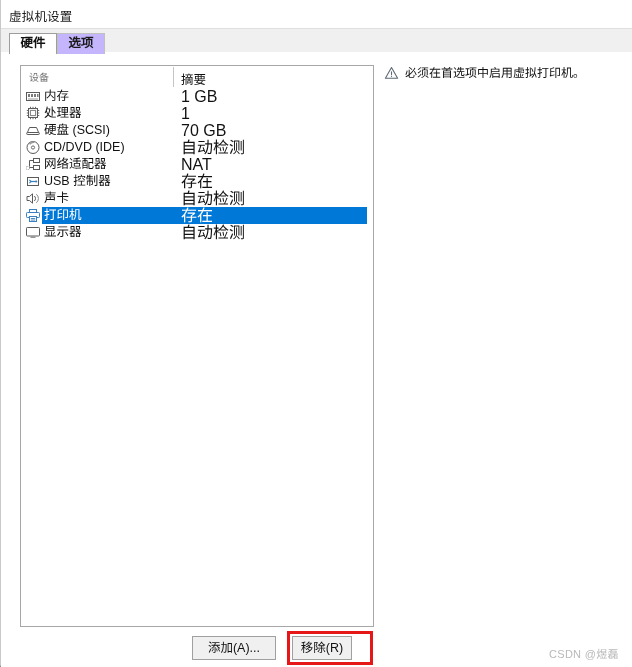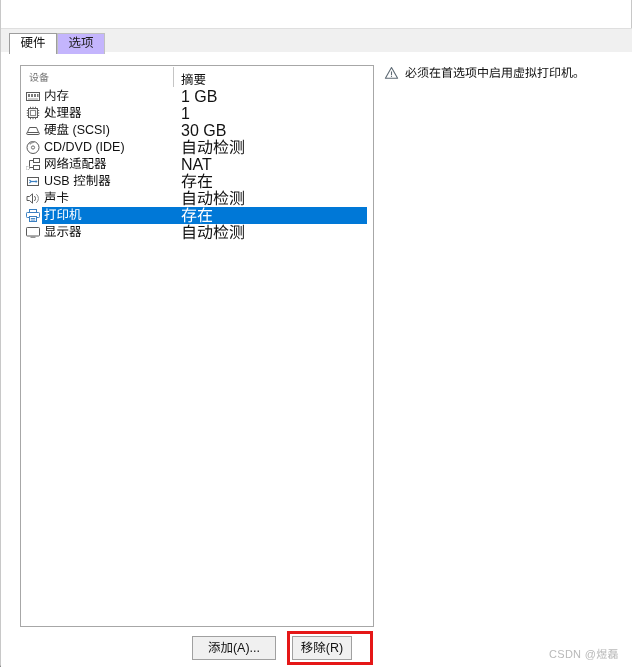--- a/index.html
+++ b/index.html
@@ -48,20 +48,21 @@
   
   .tabstrip {
     position: absolute;
     left: 0;
     top: 28px;
     width: 632px;
     height: 25px;
     background: #f0f0f0;
     border-top: 1px solid #dfdfdf;
     box-sizing: border-box;
+    font-weight: bold;
   }
   .tab {
     position: absolute;
     top: 4px;
     height: 21px;
     box-sizing: border-box;
     font-size: 12.5px;
     color: #111111;
     text-align: center;
     line-height: 19px;
@@ -275,20 +276,23 @@
     color: #b9b9b9;
     white-space: nowrap;
     letter-spacing: 0.3px;
   }
 </style>
 </head>
 <body>
 
 <div class="window">
 
+  <div class="titlebar">
+    <div class="title-text">虚拟机设置</div>
+  </div>
 
   <div class="tabstrip">
     <div class="tab active">硬件</div>
     <div class="tab inactive">选项</div>
   </div>
   <div class="tabstrip-bottom"></div>
 
   <div class="content">
 
     <div class="listbox">
@@ -345,21 +349,21 @@
 
         <div class="row">
           <div class="hl"></div>
           <span class="icon">
             <svg width="16" height="15" viewBox="0 0 16 15">
               <path d="M2 10.5 L4.5 4.5 L11.5 4.5 L14 10.5 Z" fill="#ffffff" stroke="#5a5a5a" stroke-linejoin="round"></path>
               <rect x="1.8" y="9.5" width="12.4" height="2" rx="0.6" fill="#ffffff" stroke="#5a5a5a"></rect>
             </svg>
           </span>
           <span class="dev-label">硬盘 (SCSI)</span>
-          <span class="sum-label">30 GB</span>
+          <span class="sum-label">70 GB</span>
         </div>
 
         <div class="row">
           <div class="hl"></div>
           <span class="icon">
             <svg width="16" height="15" viewBox="0 0 16 15">
               <circle cx="8" cy="7.5" r="6" fill="#ffffff" stroke="#5a5a5a"></circle>
               <circle cx="8" cy="7.5" r="1.6" fill="#ffffff" stroke="#6a6a6a"></circle>
               <path d="M4.6 4.2 A5 5 0 0 1 9.2 2.2" fill="none" stroke="#9a9a9a" stroke-width="1.6"></path>
             </svg>

